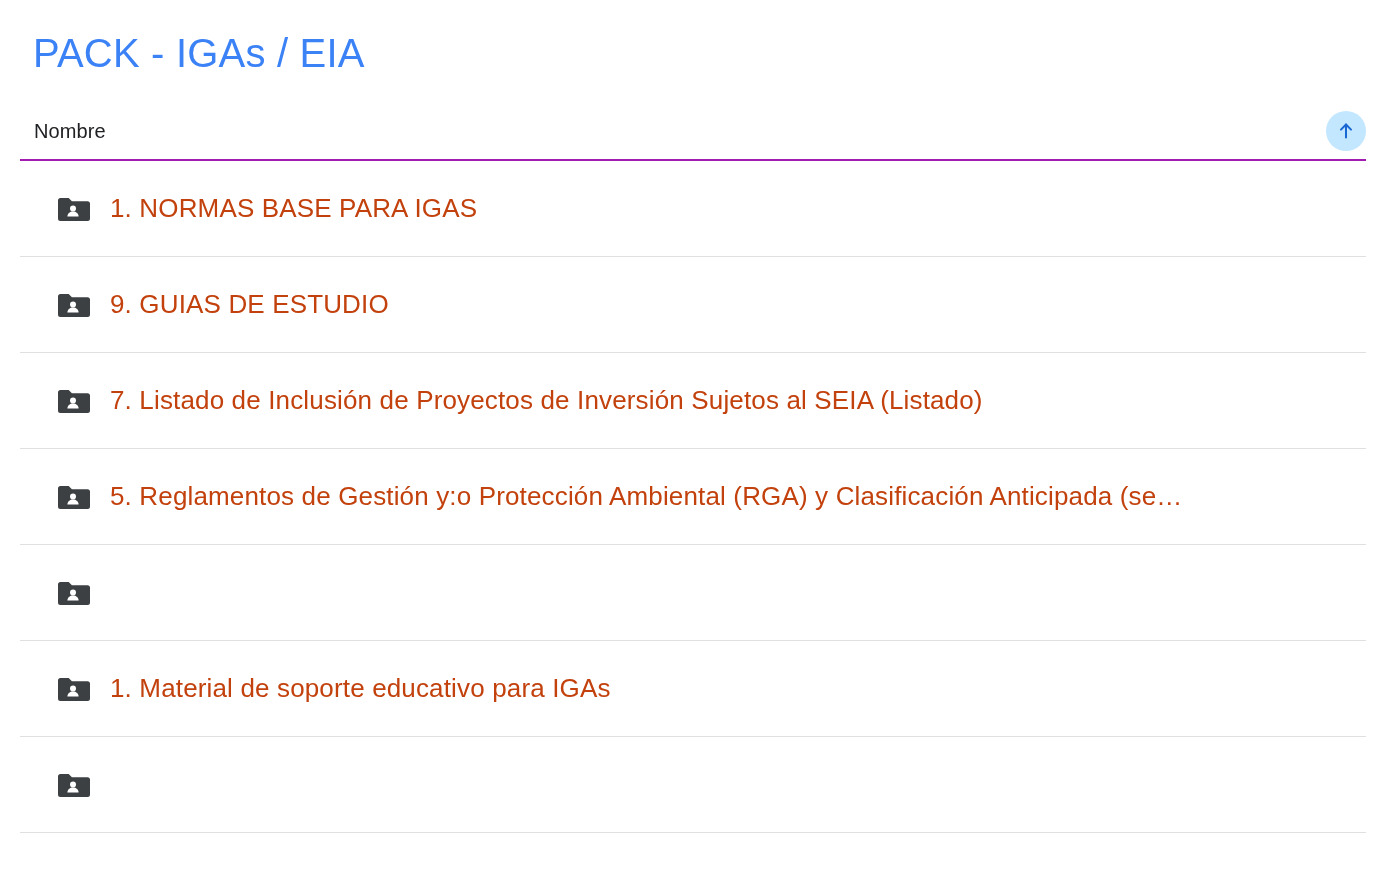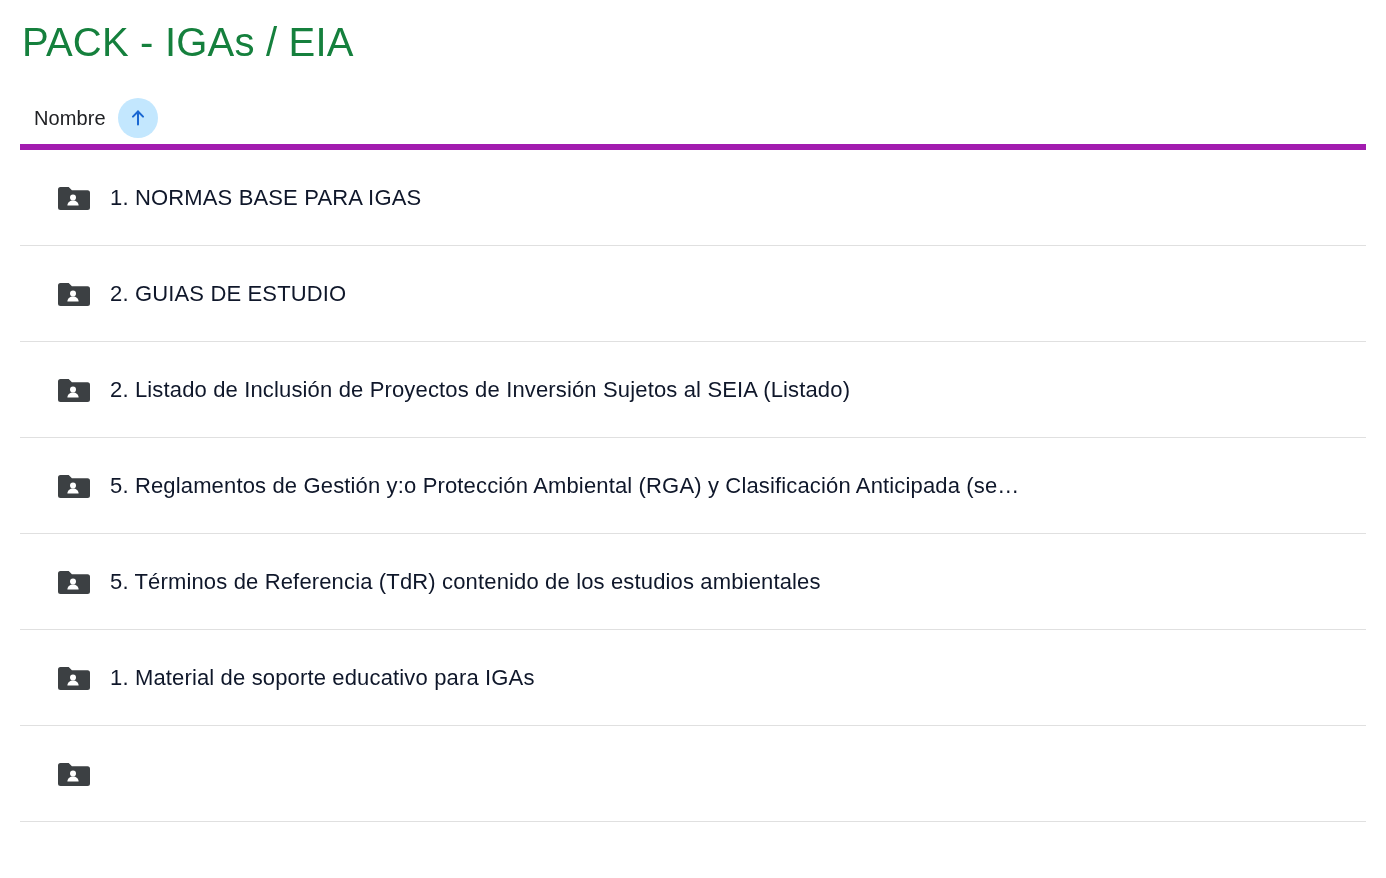--- a/index.html
+++ b/index.html
@@ -19,35 +19,36 @@
     position: relative;
     width: 1386px;
     height: 878px;
     box-sizing: border-box;
     padding: 0 20px;
   }
 
   .page-title {
     font-size: 40px;
     font-weight: 400;
-    color: #15803d;
+    color: #3b82f6;
     letter-spacing: 0.2px;
     padding: 18px 0 0 2px;
-    margin: 0;
+    margin: 11px;
     line-height: 1.2;
   }
 
   .list-header {
     display: flex;
     align-items: center;
     height: 58px;
     padding-left: 14px;
     margin-top: 26px;
-    border-bottom: 6px solid #a21caf;
+    border-bottom: 2px solid #a21caf;
     box-sizing: border-box;
+    justify-content: space-between;
   }
 
   .sort-label {
     font-size: 20px;
     color: #202124;
     letter-spacing: 0.1px;
   }
 
   .sort-arrow-btn {
     width: 40px;
@@ -76,22 +77,22 @@
 
   .folder-icon {
     flex: 0 0 auto;
     width: 34px;
     height: 28px;
     margin-right: 20px;
     display: block;
   }
 
   .folder-name {
-    font-size: 22px;
-    color: #0f172a;
+    font-size: 26px;
+    color: #c2410c;
     letter-spacing: 0.15px;
     white-space: nowrap;
     overflow: hidden;
     text-overflow: ellipsis;
     max-width: 1260px;
   }
 </style>
 </head>
 <body>
 
@@ -125,32 +126,32 @@
     </div>
 
     <div class="folder-row">
       <span class="folder-icon">
         <svg width="34" height="28" viewBox="0 0 34 28" aria-hidden="true">
           <path d="M2 5.5a2.5 2.5 0 0 1 2.5-2.5h8.2l3.2 3.2h15.6a2.5 2.5 0 0 1 2.5 2.5v14.8a2.5 2.5 0 0 1-2.5 2.5H4.5A2.5 2.5 0 0 1 2 23.5z" fill="#3c4043"></path>
           <circle cx="17" cy="13.5" r="3" fill="#ffffff"></circle>
           <path d="M11.4 21.5c0-3 2.6-5 5.6-5s5.6 2 5.6 5z" fill="#ffffff"></path>
         </svg>
       </span>
-      <span class="folder-name">2. GUIAS DE ESTUDIO</span>
+      <span class="folder-name">9. GUIAS DE ESTUDIO</span>
     </div>
 
     <div class="folder-row">
       <span class="folder-icon">
         <svg width="34" height="28" viewBox="0 0 34 28" aria-hidden="true">
           <path d="M2 5.5a2.5 2.5 0 0 1 2.5-2.5h8.2l3.2 3.2h15.6a2.5 2.5 0 0 1 2.5 2.5v14.8a2.5 2.5 0 0 1-2.5 2.5H4.5A2.5 2.5 0 0 1 2 23.5z" fill="#3c4043"></path>
           <circle cx="17" cy="13.5" r="3" fill="#ffffff"></circle>
           <path d="M11.4 21.5c0-3 2.6-5 5.6-5s5.6 2 5.6 5z" fill="#ffffff"></path>
         </svg>
       </span>
-      <span class="folder-name">2. Listado de Inclusión de Proyectos de Inversión Sujetos al SEIA (Listado)</span>
+      <span class="folder-name">7. Listado de Inclusión de Proyectos de Inversión Sujetos al SEIA (Listado)</span>
     </div>
 
     <div class="folder-row">
       <span class="folder-icon">
         <svg width="34" height="28" viewBox="0 0 34 28" aria-hidden="true">
           <path d="M2 5.5a2.5 2.5 0 0 1 2.5-2.5h8.2l3.2 3.2h15.6a2.5 2.5 0 0 1 2.5 2.5v14.8a2.5 2.5 0 0 1-2.5 2.5H4.5A2.5 2.5 0 0 1 2 23.5z" fill="#3c4043"></path>
           <circle cx="17" cy="13.5" r="3" fill="#ffffff"></circle>
           <path d="M11.4 21.5c0-3 2.6-5 5.6-5s5.6 2 5.6 5z" fill="#ffffff"></path>
         </svg>
       </span>
@@ -158,21 +159,20 @@
     </div>
 
     <div class="folder-row">
       <span class="folder-icon">
         <svg width="34" height="28" viewBox="0 0 34 28" aria-hidden="true">
           <path d="M2 5.5a2.5 2.5 0 0 1 2.5-2.5h8.2l3.2 3.2h15.6a2.5 2.5 0 0 1 2.5 2.5v14.8a2.5 2.5 0 0 1-2.5 2.5H4.5A2.5 2.5 0 0 1 2 23.5z" fill="#3c4043"></path>
           <circle cx="17" cy="13.5" r="3" fill="#ffffff"></circle>
           <path d="M11.4 21.5c0-3 2.6-5 5.6-5s5.6 2 5.6 5z" fill="#ffffff"></path>
         </svg>
       </span>
-      <span class="folder-name">5. Términos de Referencia (TdR) contenido de los estudios ambientales</span>
     </div>
 
     <div class="folder-row">
       <span class="folder-icon">
         <svg width="34" height="28" viewBox="0 0 34 28" aria-hidden="true">
           <path d="M2 5.5a2.5 2.5 0 0 1 2.5-2.5h8.2l3.2 3.2h15.6a2.5 2.5 0 0 1 2.5 2.5v14.8a2.5 2.5 0 0 1-2.5 2.5H4.5A2.5 2.5 0 0 1 2 23.5z" fill="#3c4043"></path>
           <circle cx="17" cy="13.5" r="3" fill="#ffffff"></circle>
           <path d="M11.4 21.5c0-3 2.6-5 5.6-5s5.6 2 5.6 5z" fill="#ffffff"></path>
         </svg>
       </span>

